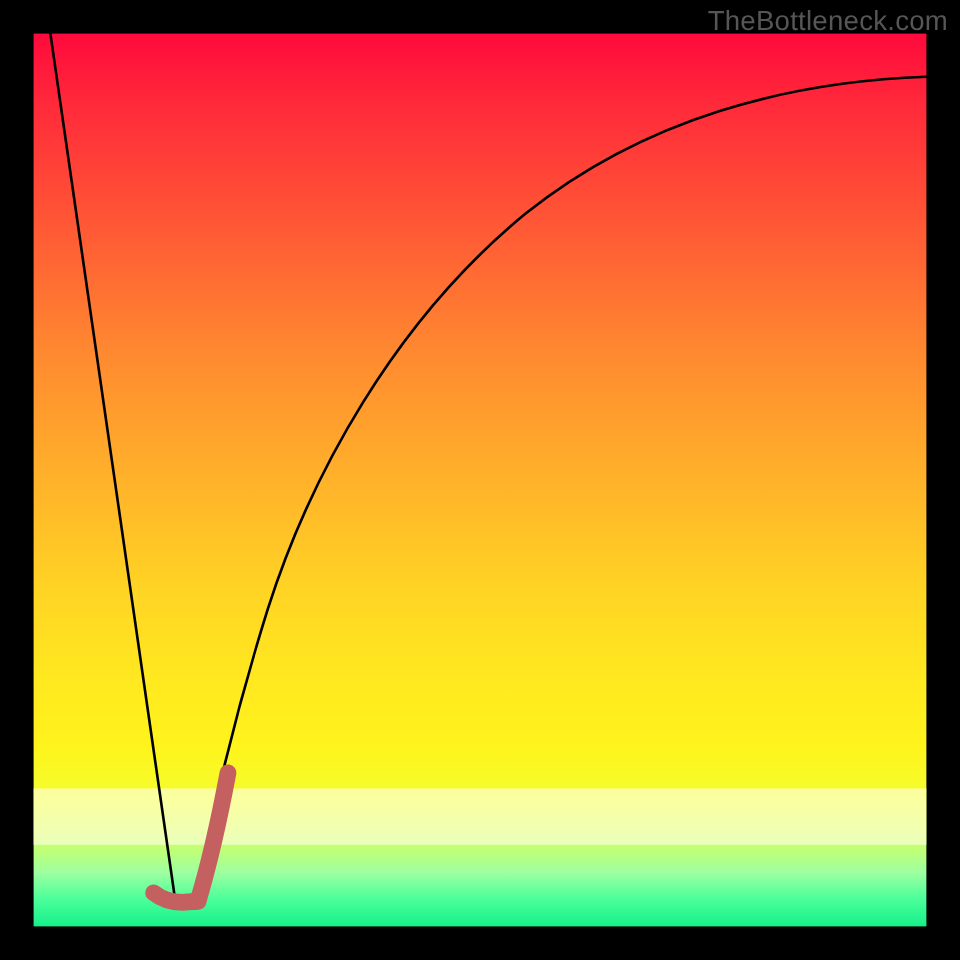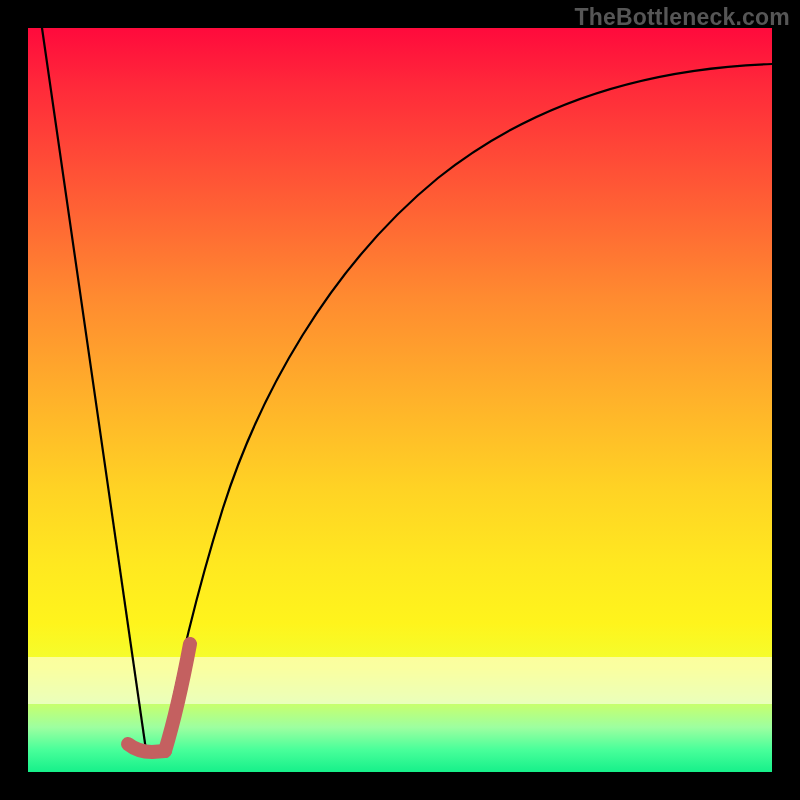--- a/index.html
+++ b/index.html
@@ -56,21 +56,21 @@
     top: 0;
     width: 100%;
     height: 100%;
     overflow: visible;
   }
   .watermark {
     position: absolute;
     top: 4px;
     right: 10px;
     font-size: 23px;
-    font-weight: 700;
+    font-weight: 400;
     color: #565656;
     letter-spacing: 0.2px;
     user-select: none;
   }
 </style>
 </head>
 <body>
 
 <div class="frame">
 

